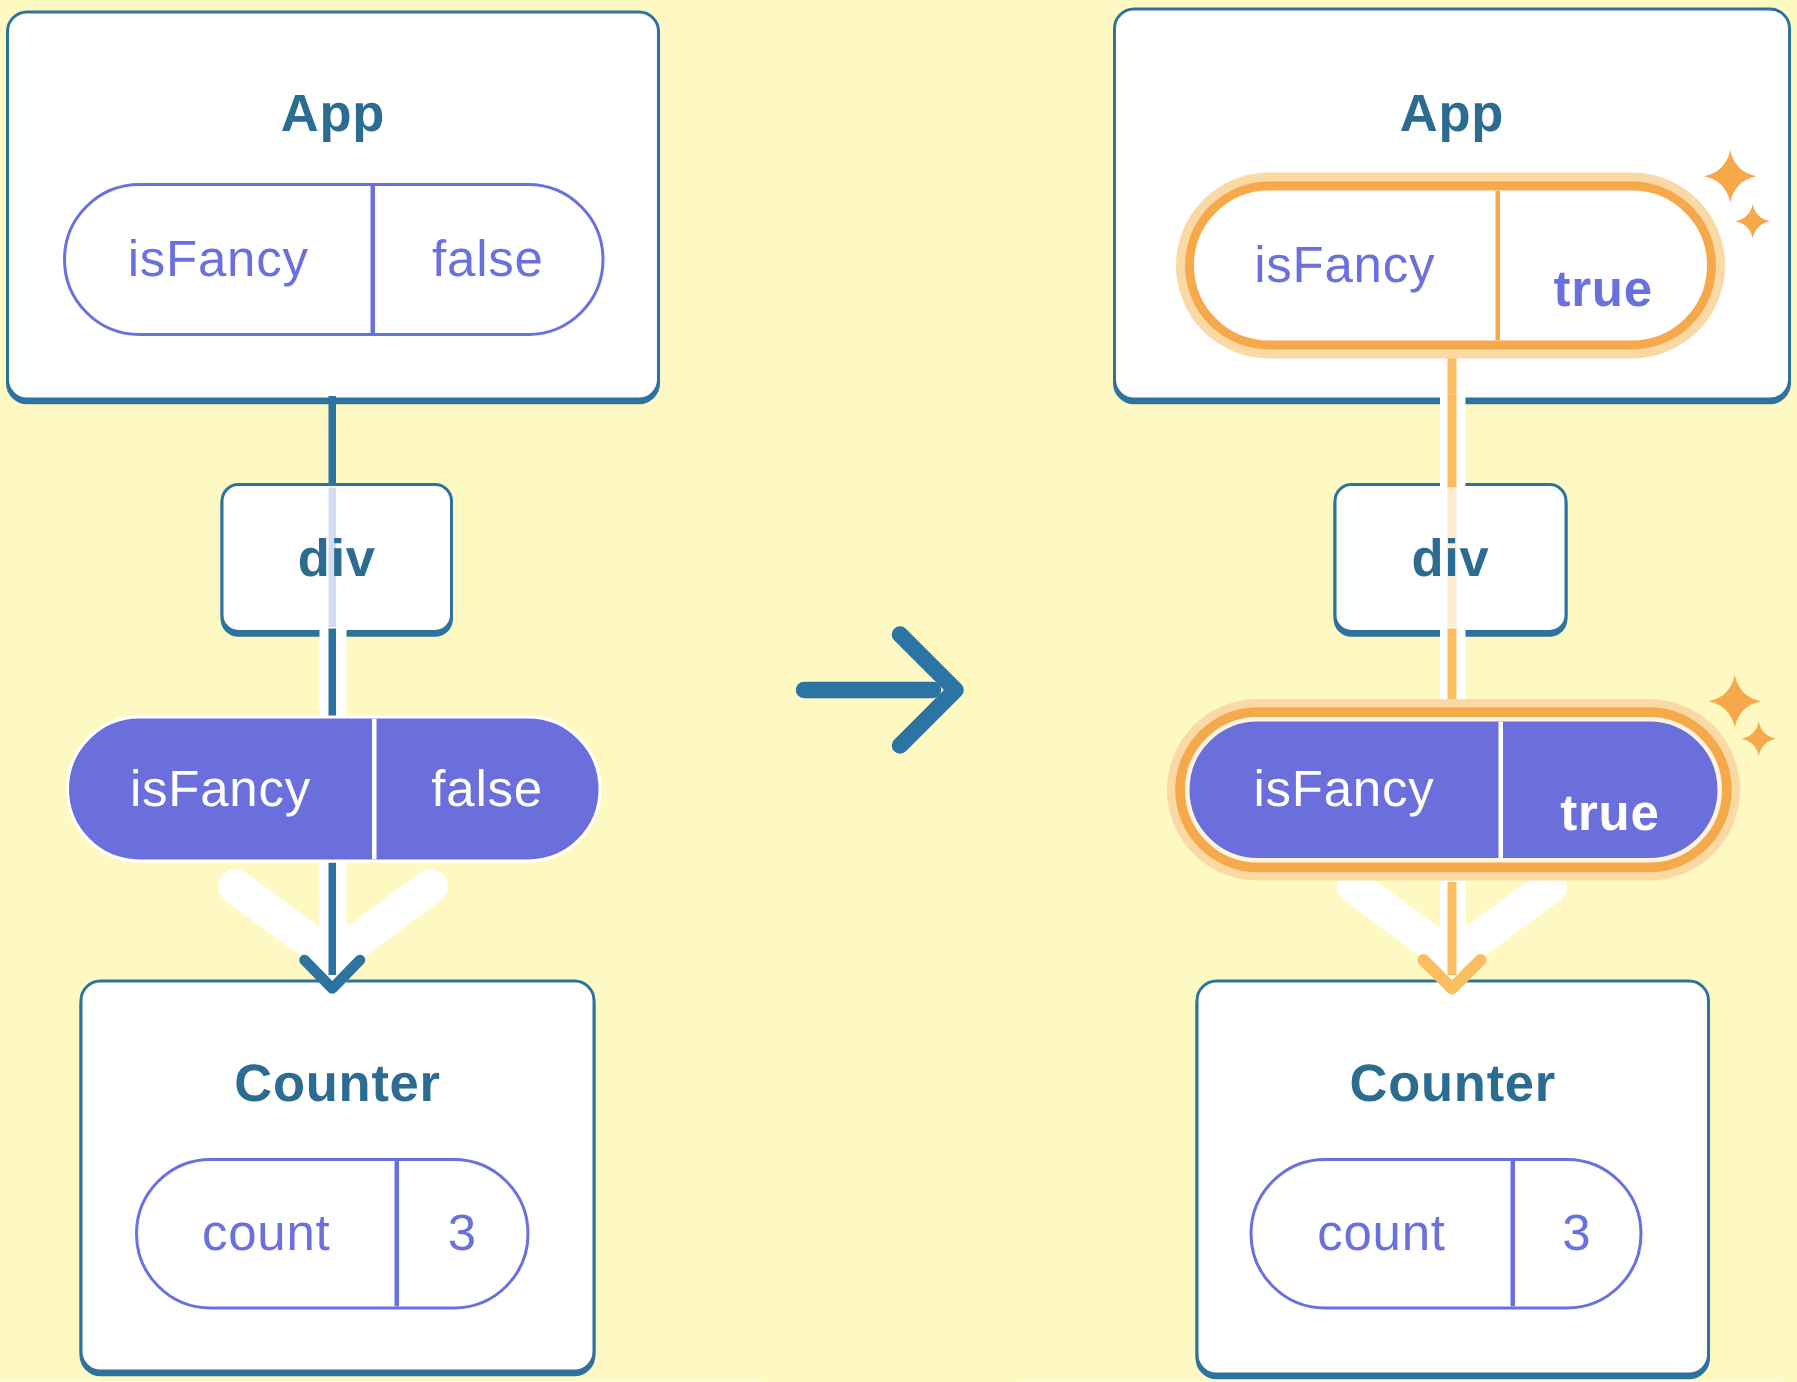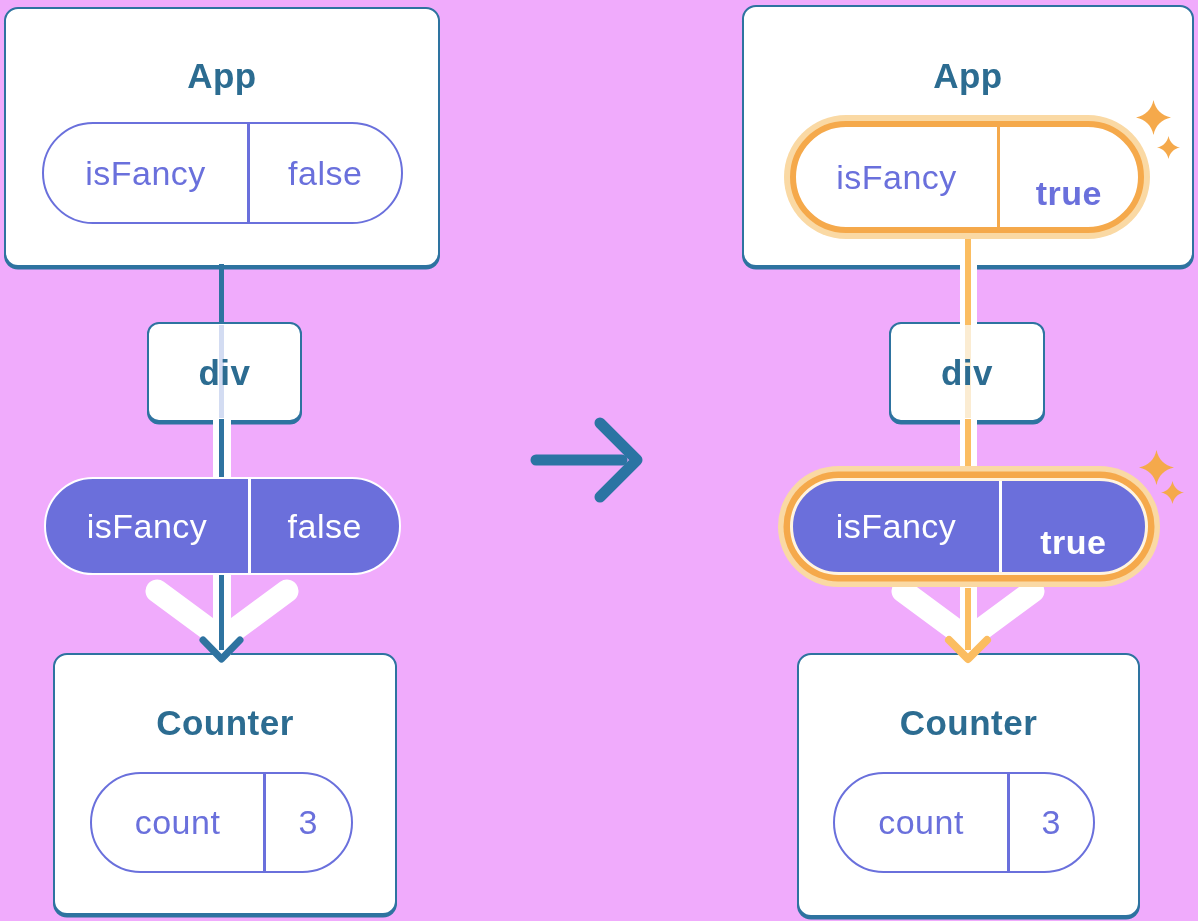--- a/index.html
+++ b/index.html
@@ -1,21 +1,21 @@
 <!DOCTYPE html>
 <html><head>
 <meta charset="utf-8">
 <style>
   html,body { margin:0; padding:0; }
   body { font-family: "Liberation Sans", sans-serif; }
   #stage {
     position: relative;
     width: 1198px;
     height: 921px;
-    background: #f0abfc;
+    background: #fef9c3;
     overflow: hidden;
   }
   .card {
     position: absolute;
     background: #fff;
     border: 2.5px solid #2E73A0;
     box-shadow: 0 2.5px 0 #2E73A0;
     border-radius: 14px;
     box-sizing: border-box;
     z-index: 1;

